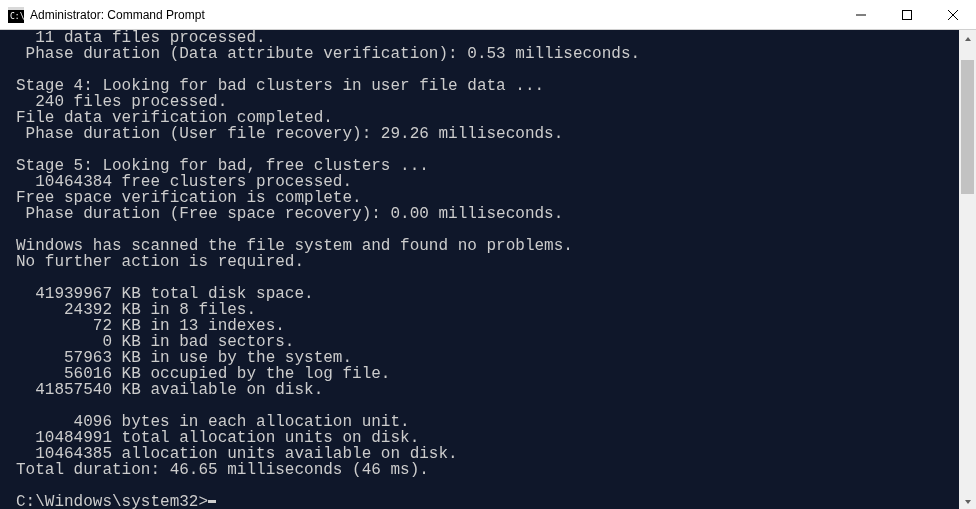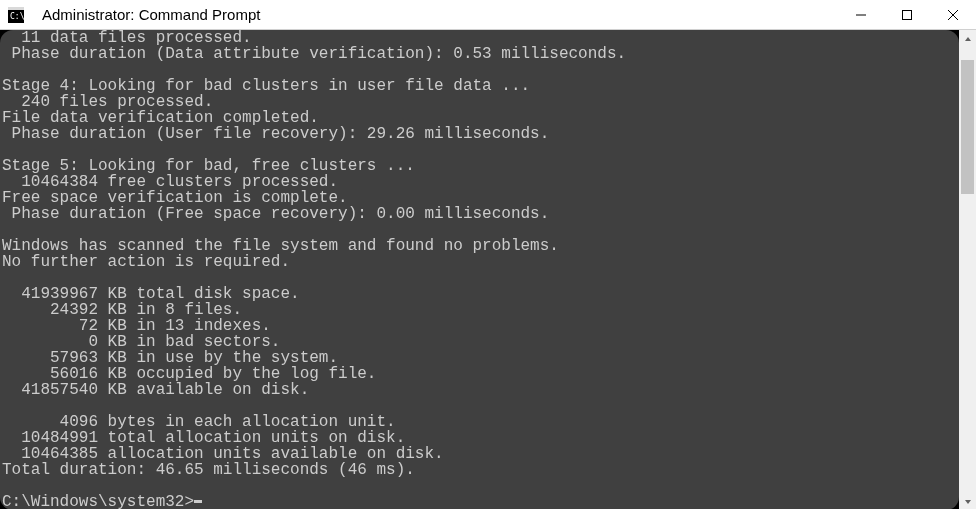--- a/index.html
+++ b/index.html
@@ -1,25 +1,25 @@
 <!DOCTYPE html>
 <html><head>
 <meta charset="utf-8">
 <style>
   * { margin: 0; padding: 0; box-sizing: border-box; }
   html, body { width: 976px; height: 509px; overflow: hidden; font-family: "Segoe UI", Tahoma, sans-serif; background: #000; }
   .window { width: 976px; height: 509px; background: #fff; display: flex; flex-direction: column; }
   .titlebar { height: 30px; background: #fff; display: flex; align-items: center; border-bottom: 1px solid #d0d0d0; }
   .titlebar-icon { width: 16px; height: 16px; margin: 0 6px 0 8px; display:flex; align-items:center; justify-content:center;}
-  .titlebar-title { font-size: 15px; color: #000; flex: 0 0 auto; margin-left: 12px; }
+  .titlebar-title { font-size: 12px; color: #000; flex: 0 0 auto; }
   .titlebar-spacer { flex: 1 1 auto; }
   .titlebar-btn { width: 46px; height: 30px; display: flex; align-items: center; justify-content: center; color: #000; }
   .ticon { width:10px; height:10px; display:block;}
   .client { flex: 1 1 auto; display: flex; background: #000; position: relative; }
-  .terminal { flex: 1 1 auto; background: #404040; color: #cccccc; font-family: Consolas, "Courier New", monospace; font-size: 16px; line-height: 16px; white-space: pre; padding: 0 0 0 2px; overflow: hidden; letter-spacing: 0; border-radius: 13px; }
+  .terminal { flex: 1 1 auto; background: #0f172a; color: #cccccc; font-family: Consolas, "Courier New", monospace; font-size: 16px; line-height: 16px; white-space: pre; padding: 0 0 0 16px; overflow: hidden; letter-spacing: 0; }
   .terminal .line { height: 16px; }
   .prompt-line { display: flex; align-items: flex-start; }
   .cursor { display:inline-block; width: 8px; height: 3px; background: #cccccc; margin-left: 0; vertical-align: bottom; position: relative; top: 6px; animation: blink 1s steps(1) infinite;}
   @keyframes blink { 50% { opacity: 0; } }
   .scrollbar { width: 17px; background: #f0f0f0; display: flex; flex-direction: column; }
   .sb-btn { height: 17px; display:flex; align-items:center; justify-content:center; background:#f0f0f0;}
   .sb-track { flex: 1 1 auto; background: #f0f0f0; position: relative; }
   .sb-thumb { position: absolute; left: 2px; right: 2px; background: #c2c2c2; }
   .sb-arrow { width:8px; height:8px; }
 </style>

